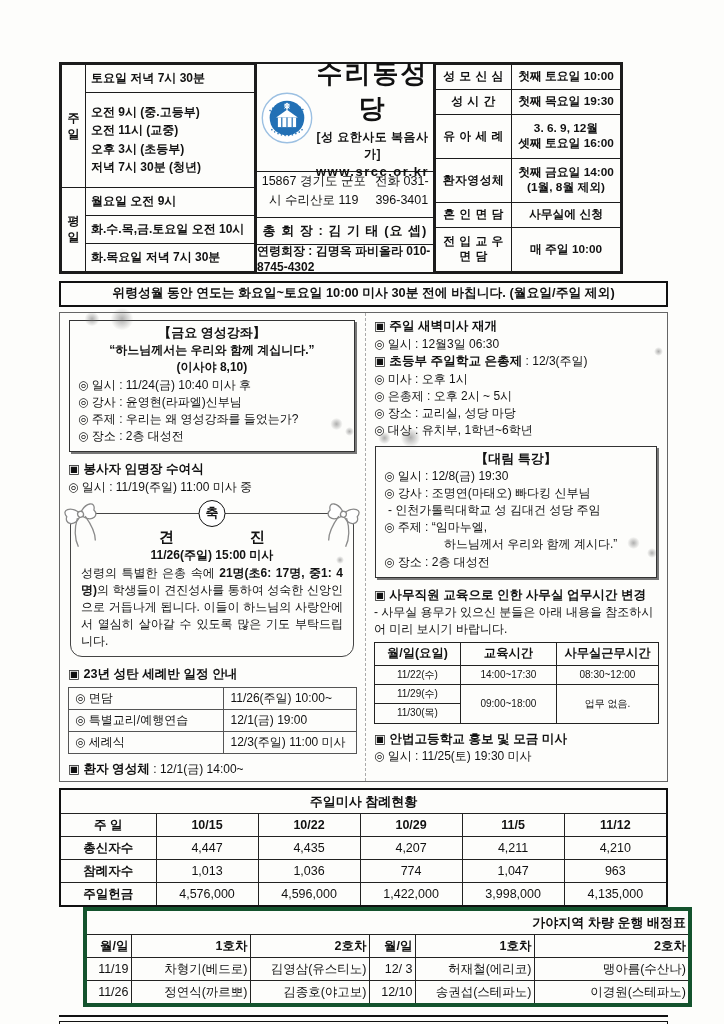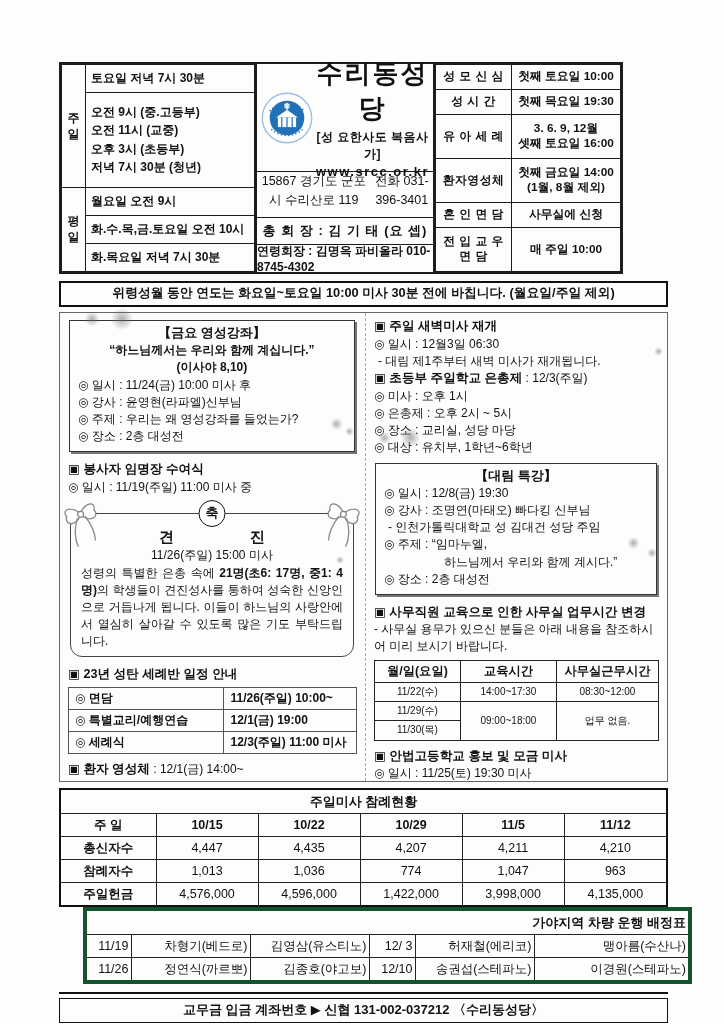--- a/index.html
+++ b/index.html
@@ -49,24 +49,24 @@
   .fbox .t { text-align:center; font-weight:bold; font-size:13px; }
   .fbox .q { text-align:center; font-weight:bold; }
   .fbox .v { text-align:center; font-weight:bold; }
 
   .cbox { position:relative; border:1.3px solid #444; border-radius:12px; margin:17px 3px 9px 2px; padding:13px 10px 6px; }
   .medal { position:absolute; top:-14px; left:50%; transform:translateX(-50%); width:27px; height:27px; border:1.7px solid #111; border-radius:50%; background:#fff; display:flex; align-items:center; justify-content:center; font-weight:bold; font-size:13px; z-index:2; }
   .ribbon { position:absolute; width:42px; height:46px; z-index:2; }
   .rb-l { top:-13px; left:-9px; transform:rotate(-14deg); }
   .rb-r { top:-13px; right:-9px; transform:scaleX(-1) rotate(-14deg); }
   .ctitle { display:flex; justify-content:center; gap:76px; font-weight:bold; font-size:15px; line-height:1.3; }
-  .csub { text-align:center; font-weight:normal; margin:1px 0; }
+  .csub { text-align:center; font-weight:bold; margin:1px 0; }
   .cbody { text-align:justify; }
 
-  table.btable { width:100%; border-collapse:collapse; margin-top:3px;font-weight:bold; }
+  table.btable { width:100%; border-collapse:collapse; margin-top:3px; }
   table.btable td { border:1.2px solid #555; padding:2px 6px; font-size:12px; }
   table.btable td:first-child { width:54%; }
 
   table.otable { width:100%; border-collapse:collapse; margin-top:4px; text-align:center; }
   table.otable td { border:1.2px solid #222; padding:2px 2px; font-size:10px; }
   table.otable td.hd { font-weight:bold; font-size:12.3px; }
   table.otable td.c1 { width:86px; } table.otable td.c2 { width:96px;margin-top:40px; }
 
   table.stable { width:100%; border-collapse:collapse; margin-top:6px; text-align:center; border:2px solid #111; }
   table.stable td { border:1.2px solid #222; font-size:12.5px; padding:2.5px 2px; }
@@ -194,21 +194,21 @@
     <div class="notice">위령성월 동안 연도는 화요일~토요일 10:00 미사 30분 전에 바칩니다. (월요일/주일 제외)</div>
 
     <div class="bodywrap">
 
       <div class="colL">
 
         <div class="fbox">
           <div class="t">【금요 영성강좌】</div>
           <div class="q">“하느님께서는 우리와 함께 계십니다.”</div>
           <div class="v">(이사야 8,10)</div>
-          <div>◎ 일시 : 11/24(금) 10:00 미사 후</div>
+          <div>◎ 일시 : 11/24(금) 10:40 미사 후</div>
           <div>◎ 강사 : 윤영현(라파엘)신부님</div>
           <div>◎ 주제 : 우리는 왜 영성강좌를 들었는가?</div>
           <div>◎ 장소 : 2층 대성전</div>
         </div>
 
         <div class="mb">
           <div class="h">▣ 봉사자 임명장 수여식</div>
           <div>◎ 일시 : 11/19(주일) 11:00 미사 중</div>
         </div>
 
@@ -264,21 +264,20 @@
           <div><span class="h">▣ 환자 영성체</span><span> : 12/1(금) 14:00~</span></div>
 
         </div>
       </div>
 
       <div class="colR">
 
         <div>
           <div class="h">▣ 주일 새벽미사 재개</div>
           <div>◎ 일시 : 12월3일 06:30</div>
-          <div class="ind-dash">- 대림 제1주부터 새벽 미사가 재개됩니다.</div>
         </div>
 
         <div class="mb">
           <div><span class="h">▣ 초등부 주일학교 은총제</span><span> : 12/3(주일)</span></div>
           <div>◎ 미사 : 오후 1시</div>
           <div>◎ 은총제 : 오후 2시 ~ 5시</div>
           <div>◎ 장소 : 교리실, 성당 마당</div>
           <div>◎ 대상 : 유치부, 1학년~6학년</div>
         </div>
 
@@ -380,20 +379,28 @@
           <col class="d">
           <col class="n">
           <col class="n">
           <col class="d">
           <col class="n">
           <col>
         </colgroup>
       <tbody>
           <tr>
         <td class="title" colspan="6">가야지역 차량 운행 배정표</td>
+      </tr>
+      <tr>
+        <td class="bold">월/일</td>
+        <td class="bold">1호차</td>
+        <td class="bold">2호차</td>
+        <td class="bold">월/일</td>
+        <td class="bold">1호차</td>
+        <td class="bold">2호차</td>
       </tr>
       <tr>
         <td>11/19</td>
         <td>차형기(베드로)</td>
         <td>김영삼(유스티노)</td>
         <td>12/ 3</td>
         <td>허재철(에리코)</td>
         <td>맹아름(수산나)</td>
       </tr>
       <tr>

